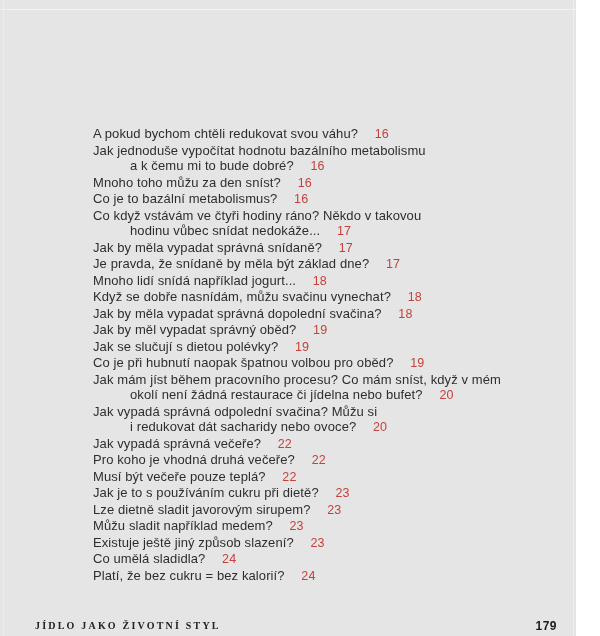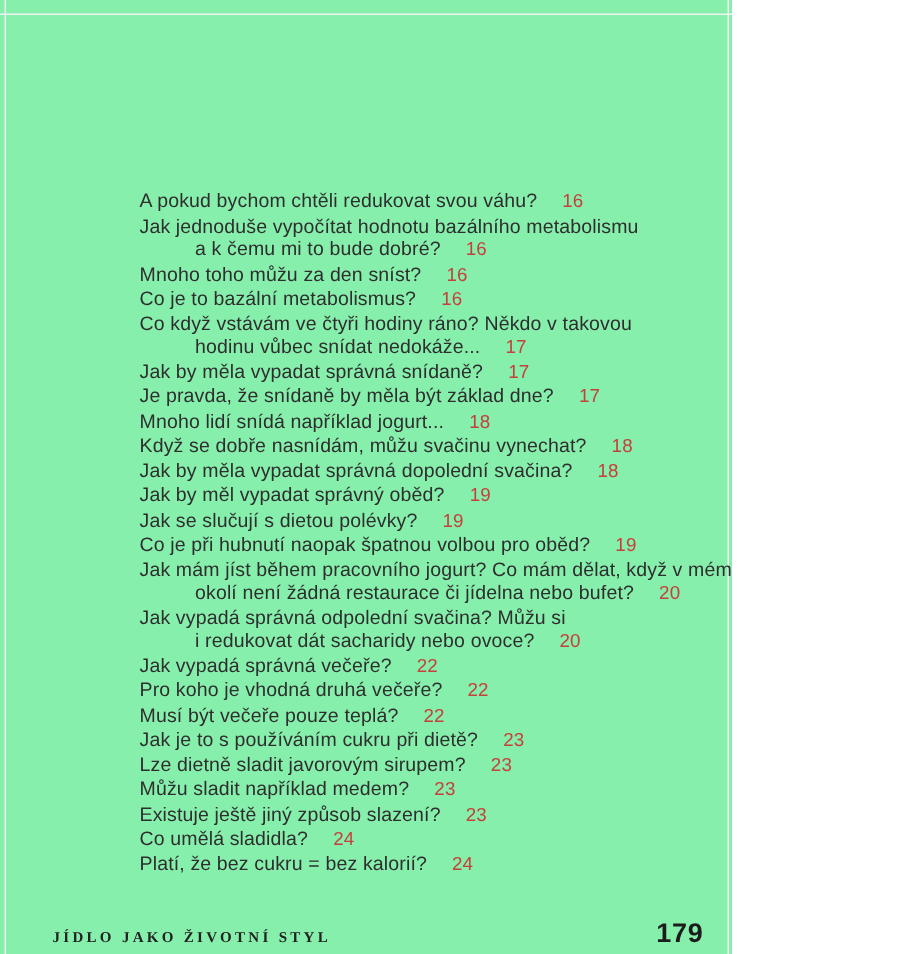--- a/index.html
+++ b/index.html
@@ -5,23 +5,23 @@
   html, body {
     margin: 0;
     padding: 0;
     width: 600px;
     height: 636px;
     background: #ffffff;
     overflow: hidden;
   }
   .page {
     position: relative;
-    width: 488px;
+    width: 576px;
     height: 636px;
-    background: #86efac;
+    background: #e5e5e5;
     font-family: "Liberation Sans", "DejaVu Sans", sans-serif;
     color: #2e2e2e;
     box-sizing: border-box;
   }
   
   .scan-edge-left {
     position: absolute; left: 3px; top: 0; bottom: 0;
     width: 1px; background: #ececec;
   }
   .scan-edge-right {
@@ -64,21 +64,21 @@
     font-weight: 700;
     letter-spacing: 2.2px;
     color: #222222;
     text-transform: uppercase;
   }
   .footer-page-number {
     position: absolute;
     right: 19px;
     bottom: 3px;
     font-family: "Liberation Sans", "DejaVu Sans", sans-serif;
-    font-size: 18px;
+    font-size: 12px;
     font-weight: 700;
     color: #1c1c1c;
     letter-spacing: 0.5px;
     text-align: center;
   }
 </style>
 </head>
 <body>
 
 <div class="page">
@@ -157,21 +157,21 @@
     <span class="toc-text">Jak se slučují s dietou polévky?</span>
     <span class="toc-page">19</span>
   </div>
 
   <div class="toc-line">
     <span class="toc-text">Co je při hubnutí naopak špatnou volbou pro oběd?</span>
     <span class="toc-page">19</span>
   </div>
 
   <div class="toc-line">
-    <span class="toc-text">Jak mám jíst během pracovního jogurt? Co mám dělat, když v mém</span>
+    <span class="toc-text">Jak mám jíst během pracovního procesu? Co mám sníst, když v mém</span>
     
   </div>
 
   <div class="toc-line indent">
     <span class="toc-text">okolí není žádná restaurace či jídelna nebo bufet?</span>
     <span class="toc-page">20</span>
   </div>
 
   <div class="toc-line">
     <span class="toc-text">Jak vypadá správná odpolední svačina? Můžu si</span>

